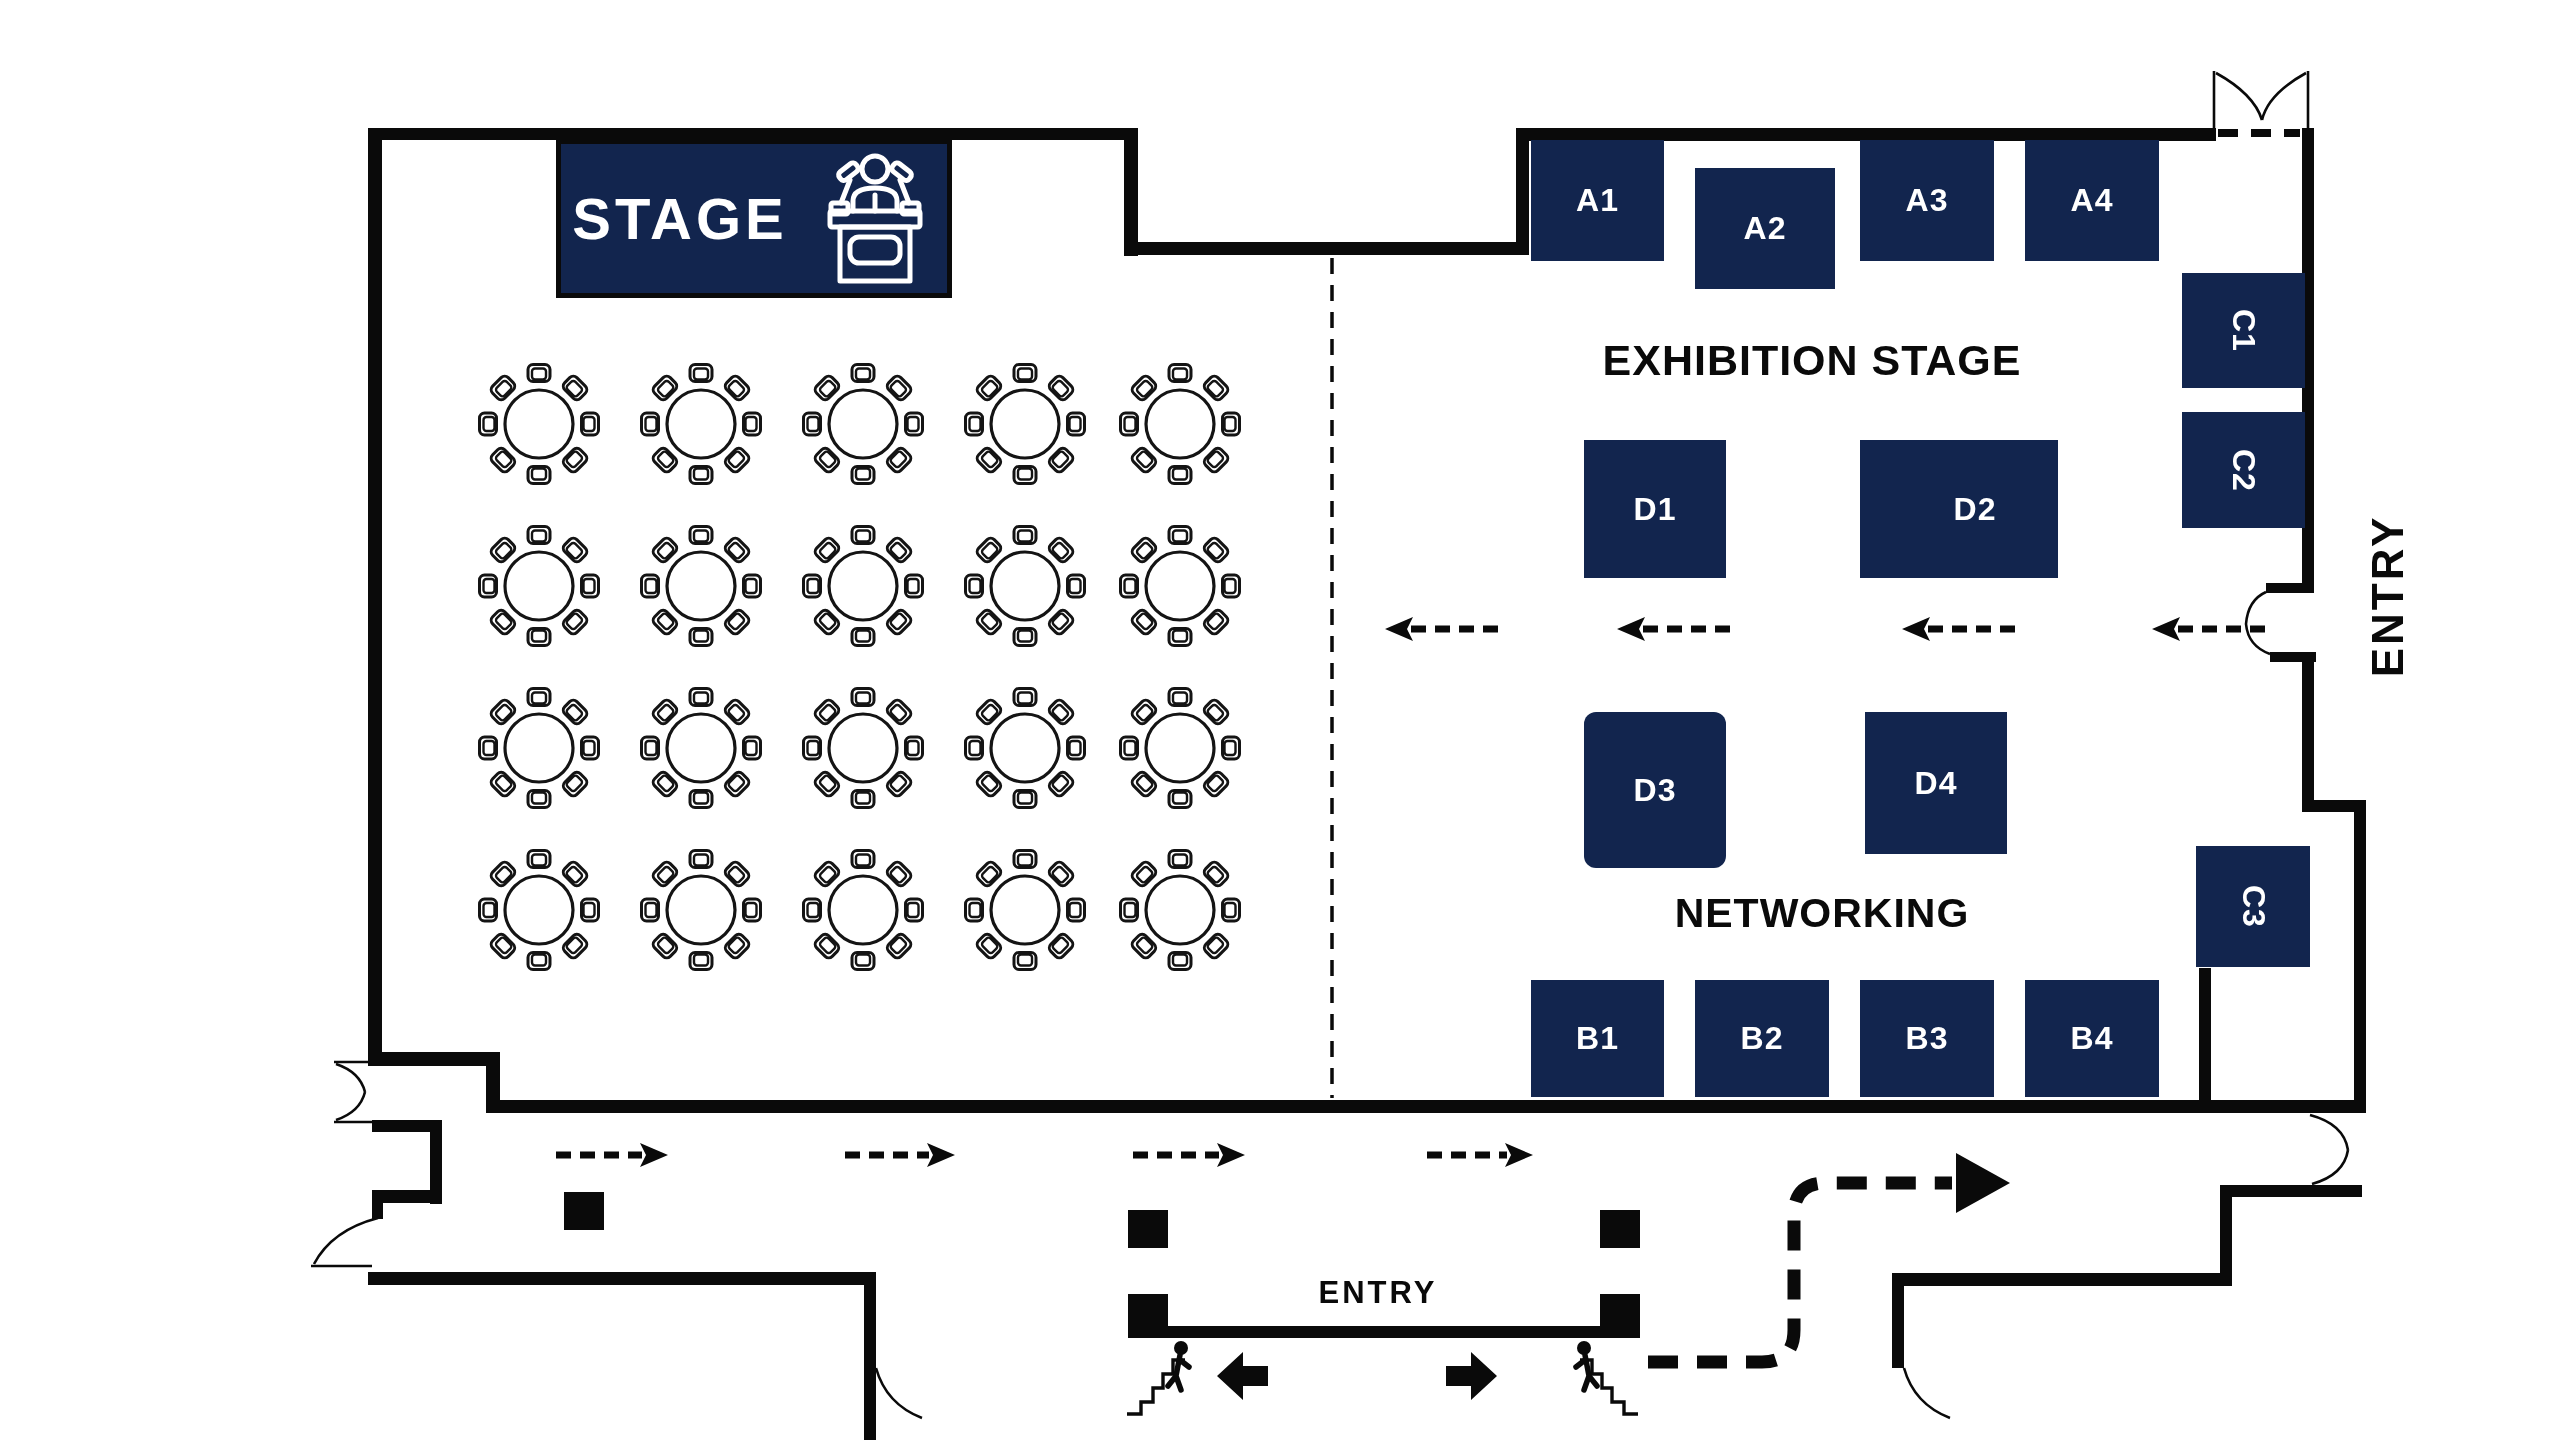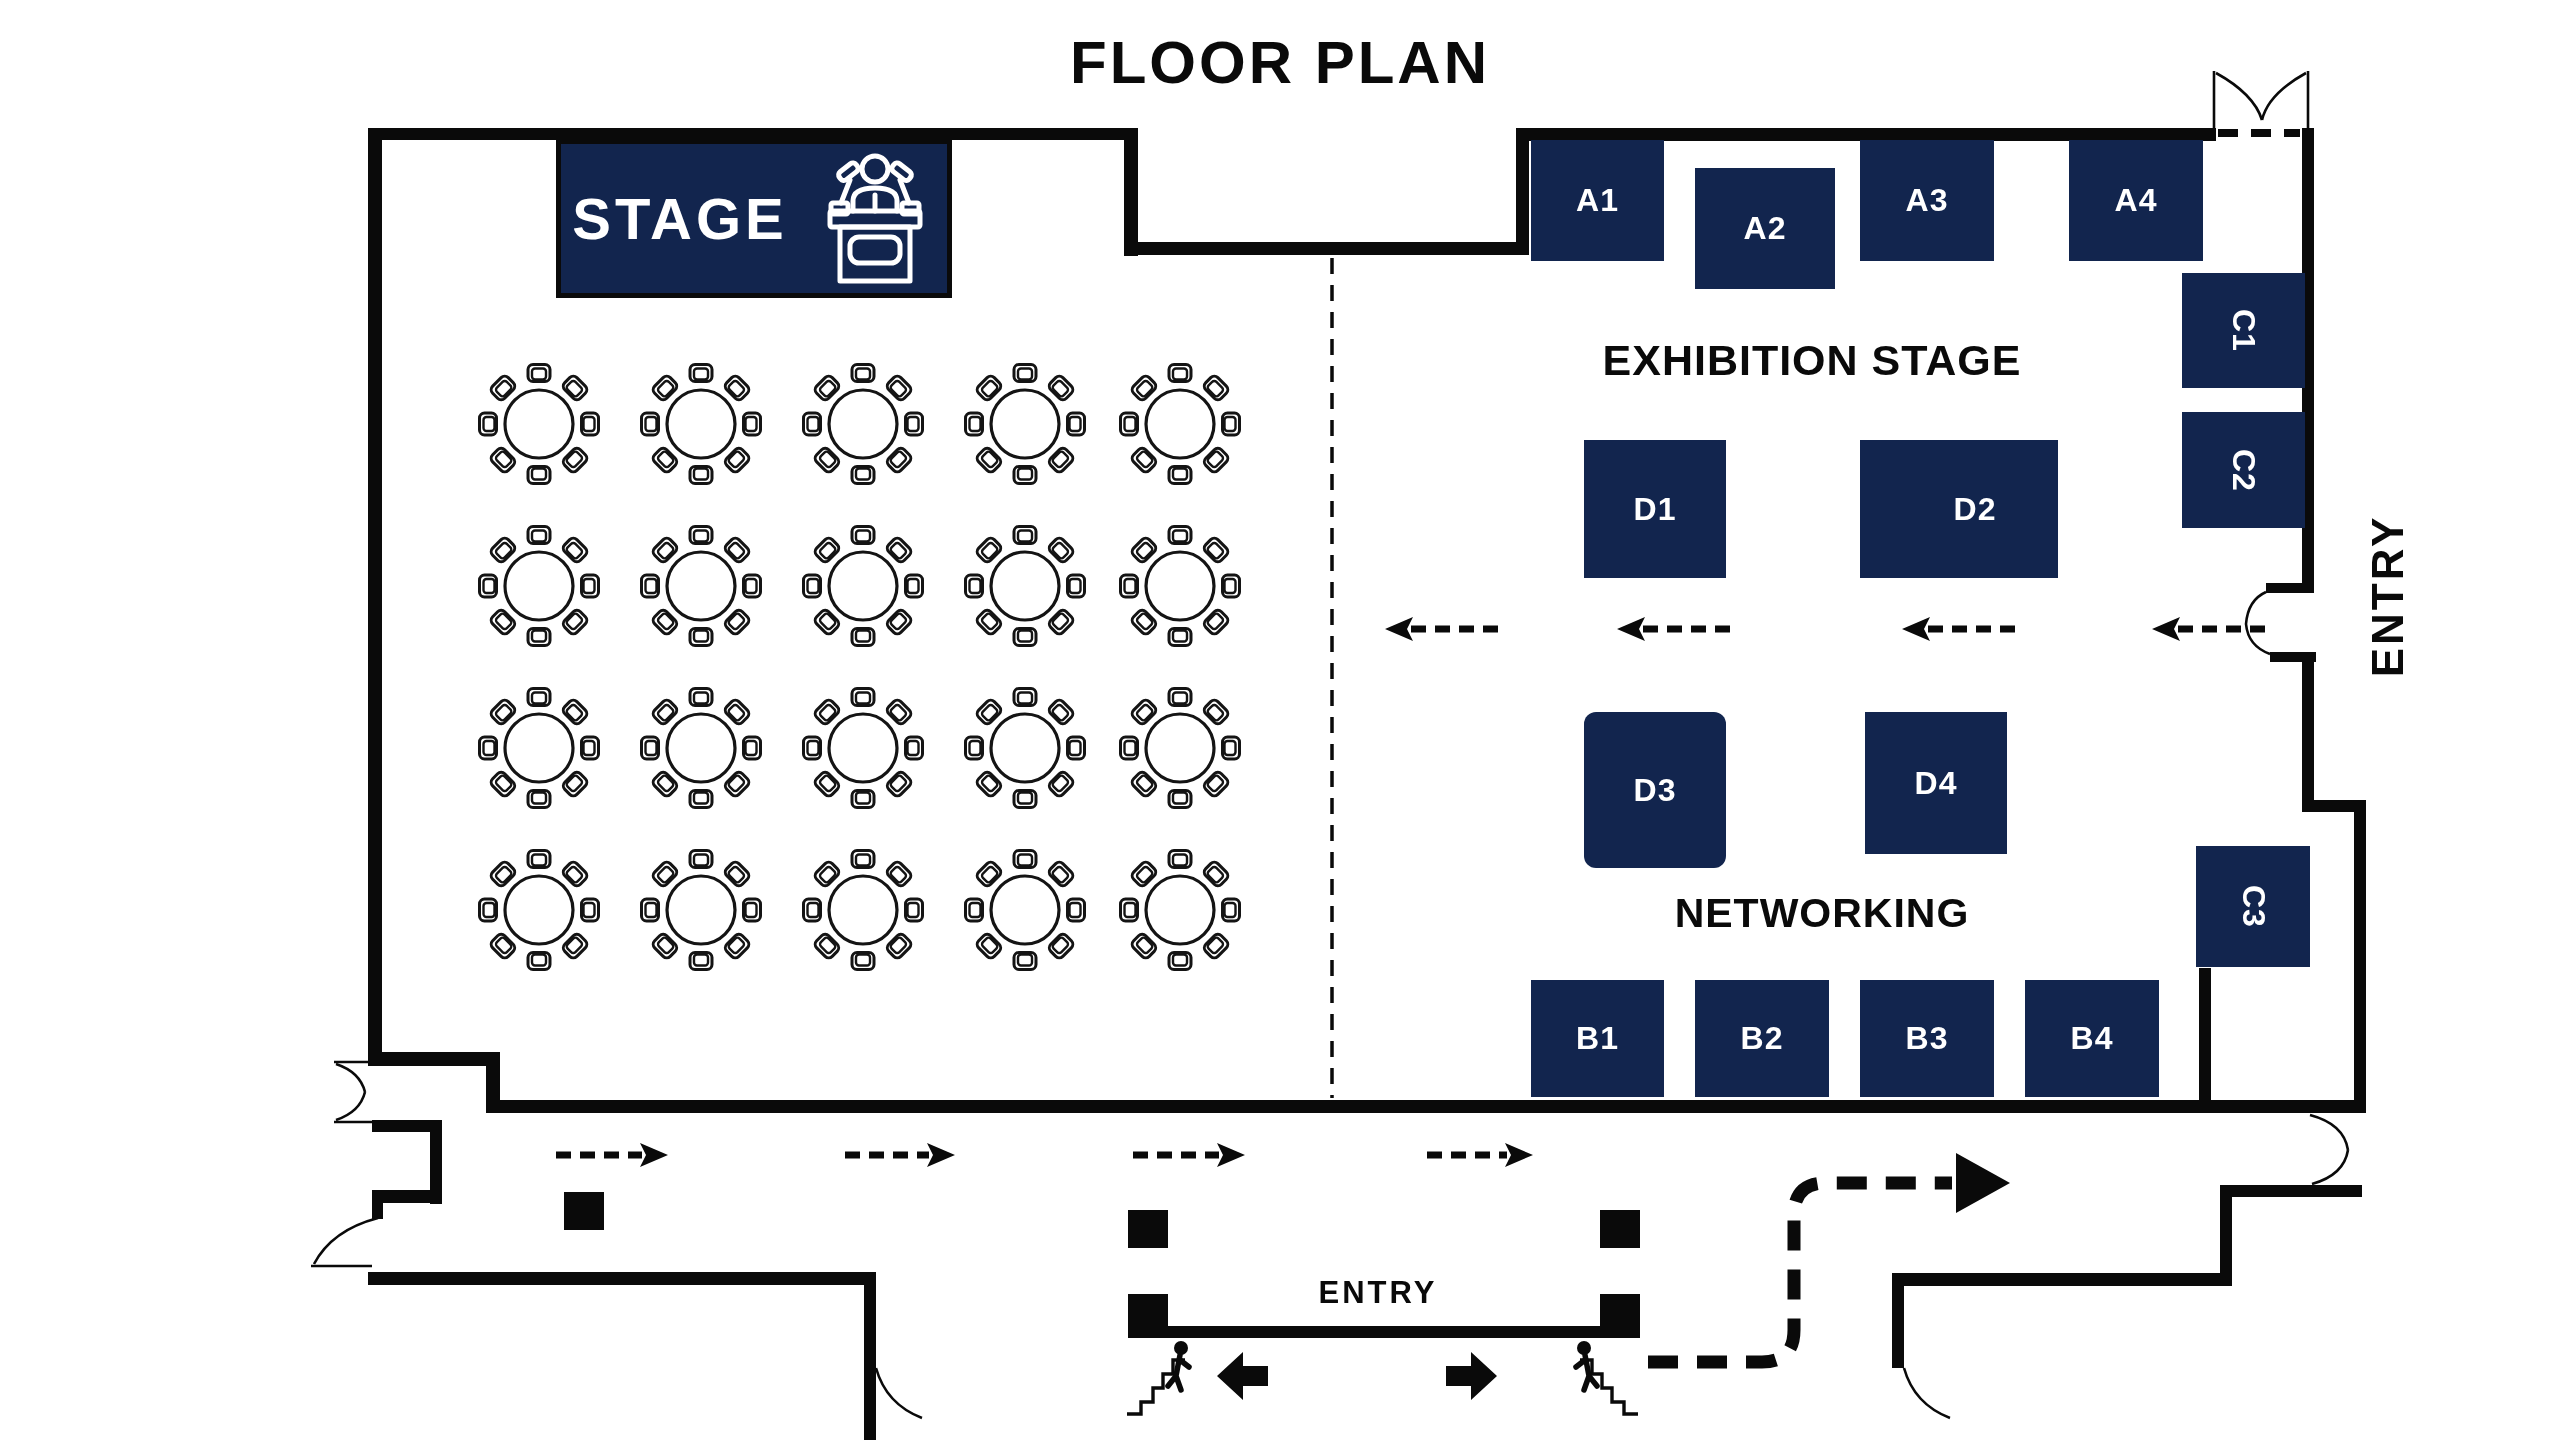--- a/index.html
+++ b/index.html
@@ -829,21 +829,20 @@
         <g transform="translate(1640,1340) scale(-1,1)">
           <path d="M60,20 H48 V34 H38 V48 H28 V62 H16 V74 H2" fill="none" stroke="#0A0A0A" stroke-width="3.4"></path>
           <circle cx="56" cy="8" r="7" fill="#0A0A0A"></circle>
           <path d="M55,15 L51,36 M55,20 L64,27 M51,36 L43,46 M51,36 L56,50" fill="none" stroke="#0A0A0A" stroke-width="5.5" stroke-linecap="round"></path>
         </g>
         <path d="M1648,1362 H1762 Q1794,1362 1794,1330 V1215 Q1794,1183 1826,1183 H1952" fill="none" stroke="#0A0A0A" stroke-width="13" stroke-dasharray="30 19"></path>
         <polygon points="2010,1183 1956,1153 1956,1213" fill="#0A0A0A"></polygon>
       </g>
   </svg>
 
-  <div id="title" class="txt">FLOOR PLAN</div>
 
   <div id="stage">
     <span id="stage-label">STAGE</span>
     <span>
       <svg width="122" height="136" viewBox="0 0 122 136" fill="none" stroke="#ffffff" stroke-width="5" stroke-linejoin="round" stroke-linecap="round">
         <circle cx="61" cy="20" r="13"></circle>
         <path d="M39 62 L39 52 Q39 39 61 39 Q83 39 83 52 L83 62"></path>
         <path d="M61 46 L61 62"></path>
         <g>
           <rect x="24" y="18" width="21" height="10" rx="4" transform="rotate(-38 34 23)"></rect>
@@ -859,21 +858,21 @@
         <rect x="26" y="78" width="70" height="54"></rect>
         <rect x="36" y="88" width="50" height="26" rx="9"></rect>
       </svg>
     </span>
   </div>
 
   <div id="booths">
       <div class="booth" style="left: 1531px; top: 140px; width: 133px; height: 121px;">A1</div>
       <div class="booth" style="left: 1695px; top: 140px; width: 140px; height: 121px; margin-top: 28px;">A2</div>
       <div class="booth" style="left: 1860px; top: 140px; width: 134px; height: 121px;">A3</div>
-      <div class="booth" style="left: 2025px; top: 140px; width: 134px; height: 121px; margin-left: 44px;">A4</div>
+      <div class="booth" style="left: 2025px; top: 140px; width: 134px; height: 121px;">A4</div>
       <div class="booth rot" style="left: 2182px; top: 273px; width: 123px; height: 115px;">C1</div>
       <div class="booth rot" style="left: 2182px; top: 412px; width: 123px; height: 116px;">C2</div>
       <div class="booth" style="left: 1584px; top: 440px; width: 142px; height: 138px;">D1</div>
       <div class="booth" style="left: 1860px; top: 440px; width: 166px; height: 138px; padding-left: 32px;">D2</div>
       <div class="booth" style="left: 1584px; top: 712px; width: 142px; height: 156px; border-radius: 12px;">D3</div>
       <div class="booth" style="left: 1865px; top: 712px; width: 142px; height: 142px;">D4</div>
       <div class="booth rot" style="left: 2196px; top: 846px; width: 114px; height: 121px;">C3</div>
       <div class="booth" style="left: 1531px; top: 980px; width: 133px; height: 117px;">B1</div>
       <div class="booth" style="left: 1695px; top: 980px; width: 134px; height: 117px;">B2</div>
       <div class="booth" style="left: 1860px; top: 980px; width: 134px; height: 117px;">B3</div>

